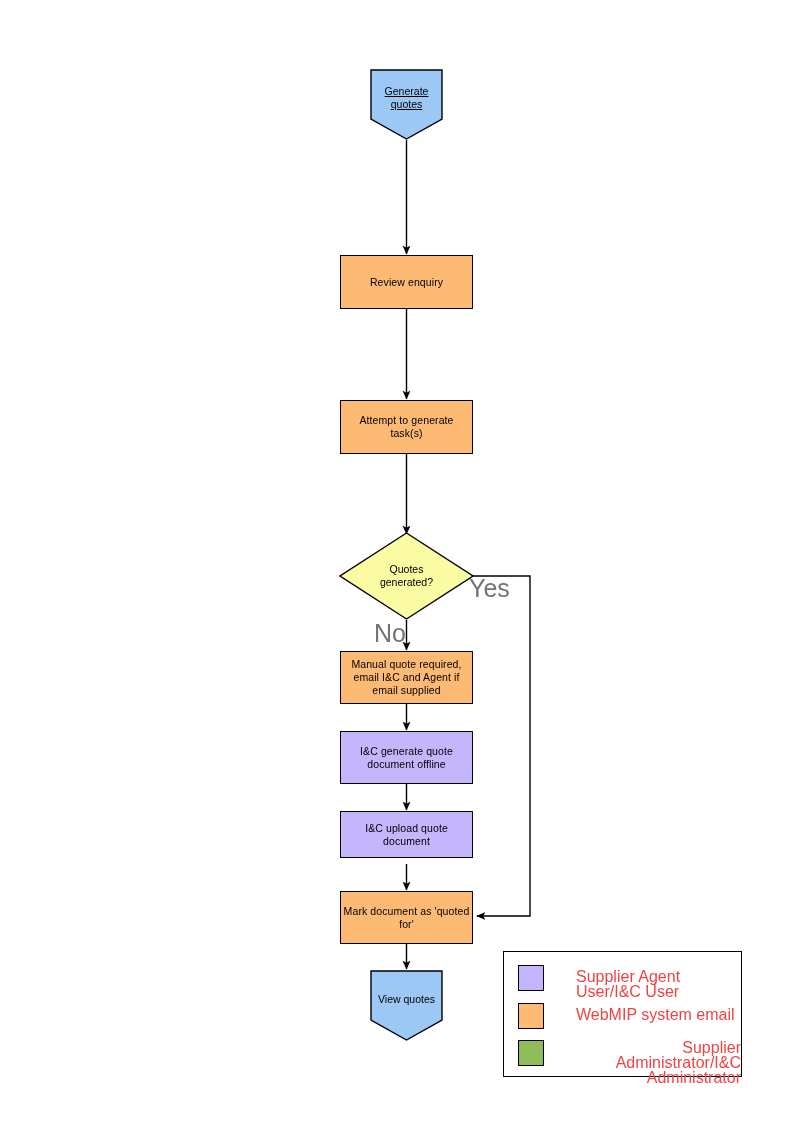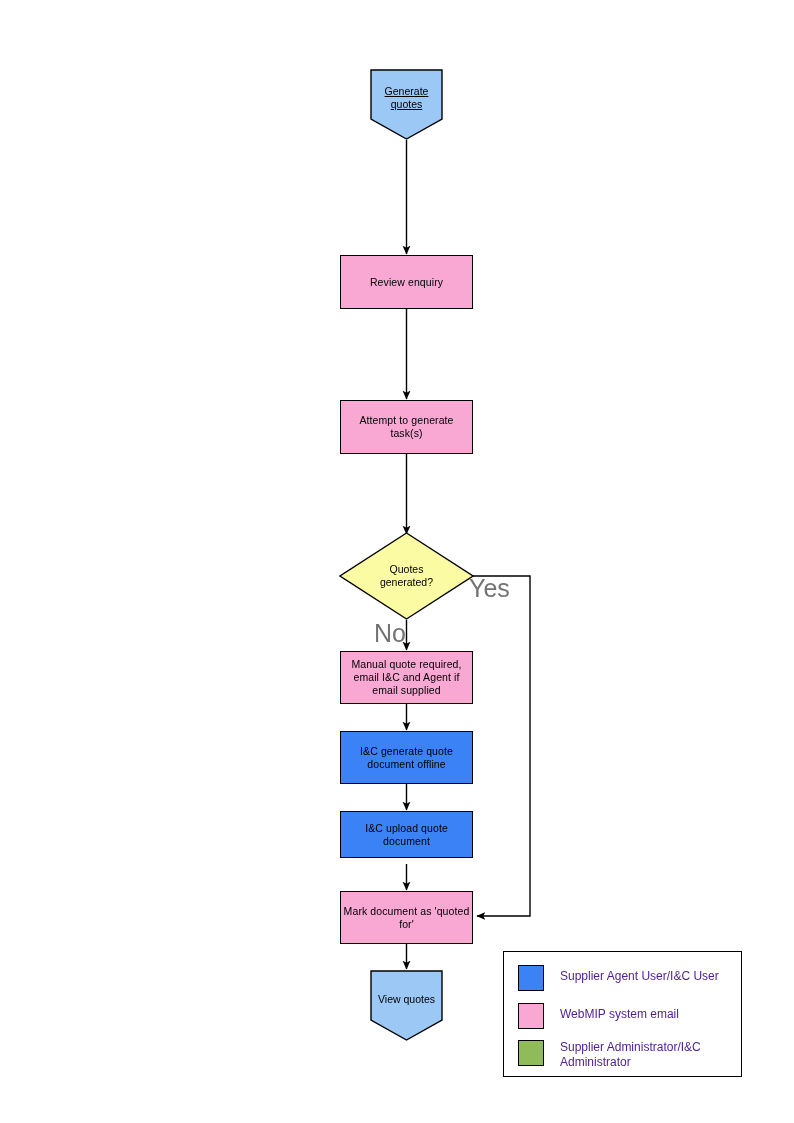--- a/index.html
+++ b/index.html
@@ -29,22 +29,22 @@
     text-align: center;
     font-size: 10.5px;
     line-height: 13px;
     color: #000000;
     letter-spacing: 0.1px;
     z-index: 3;
   }
   .rect {
     border: 1.3px solid #000000;
   }
-  .fill-blue { background: #3b82f6; }
-  .fill-yellow { background: #f9a8d4; }
+  .fill-blue { background: #c4b5fd; }
+  .fill-yellow { background: #fdba74; }
   .fill-green { background: #8fbc58; }
 
   .pentagon-wrap {
     position: absolute;
     z-index: 3;
   }
   .pentagon-label {
     position: absolute;
     left: 0;
     width: 100%;
@@ -95,24 +95,24 @@
     align-items: flex-start;
   }
   .legend-swatch {
     width: 26px;
     height: 26px;
     border: 1.3px solid #000000;
     box-sizing: border-box;
     flex: 0 0 auto;
   }
   .legend-text {
-    margin-left: 16px;
-    font-size: 12px;
+    margin-left: 32px;
+    font-size: 16px;
     line-height: 15px;
-    color: #4c1d95;
+    color: #ef4444;
     white-space: pre-line;
     padding-top: 4px;
   }
 </style>
 </head>
 <body>
 
 <svg id="canvas" viewBox="0 0 794 1123" xmlns="http://www.w3.org/2000/svg">
   <defs>
     <marker id="arrow" markerWidth="10" markerHeight="10" refX="8.4" refY="4" orient="auto" markerUnits="userSpaceOnUse">
@@ -196,18 +196,18 @@
 
 <div id="legend">
   <div class="legend-row" style="left:14px; top:13px;">
     <span class="legend-swatch fill-blue"></span>
     <span class="legend-text">Supplier Agent User/I&amp;C User</span>
   </div>
   <div class="legend-row" style="left:14px; top:51px;">
     <span class="legend-swatch fill-yellow"></span>
     <span class="legend-text">WebMIP system email</span>
   </div>
-  <div class="legend-row" style="left:14px; top:88px;">
+  <div class="legend-row" style="left:14px; top:88px;text-align:right;">
     <span class="legend-swatch fill-green"></span>
     <span class="legend-text" style="padding-top:0;">Supplier Administrator/I&amp;C
 Administrator</span>
   </div>
 </div>
 
 </body></html>

